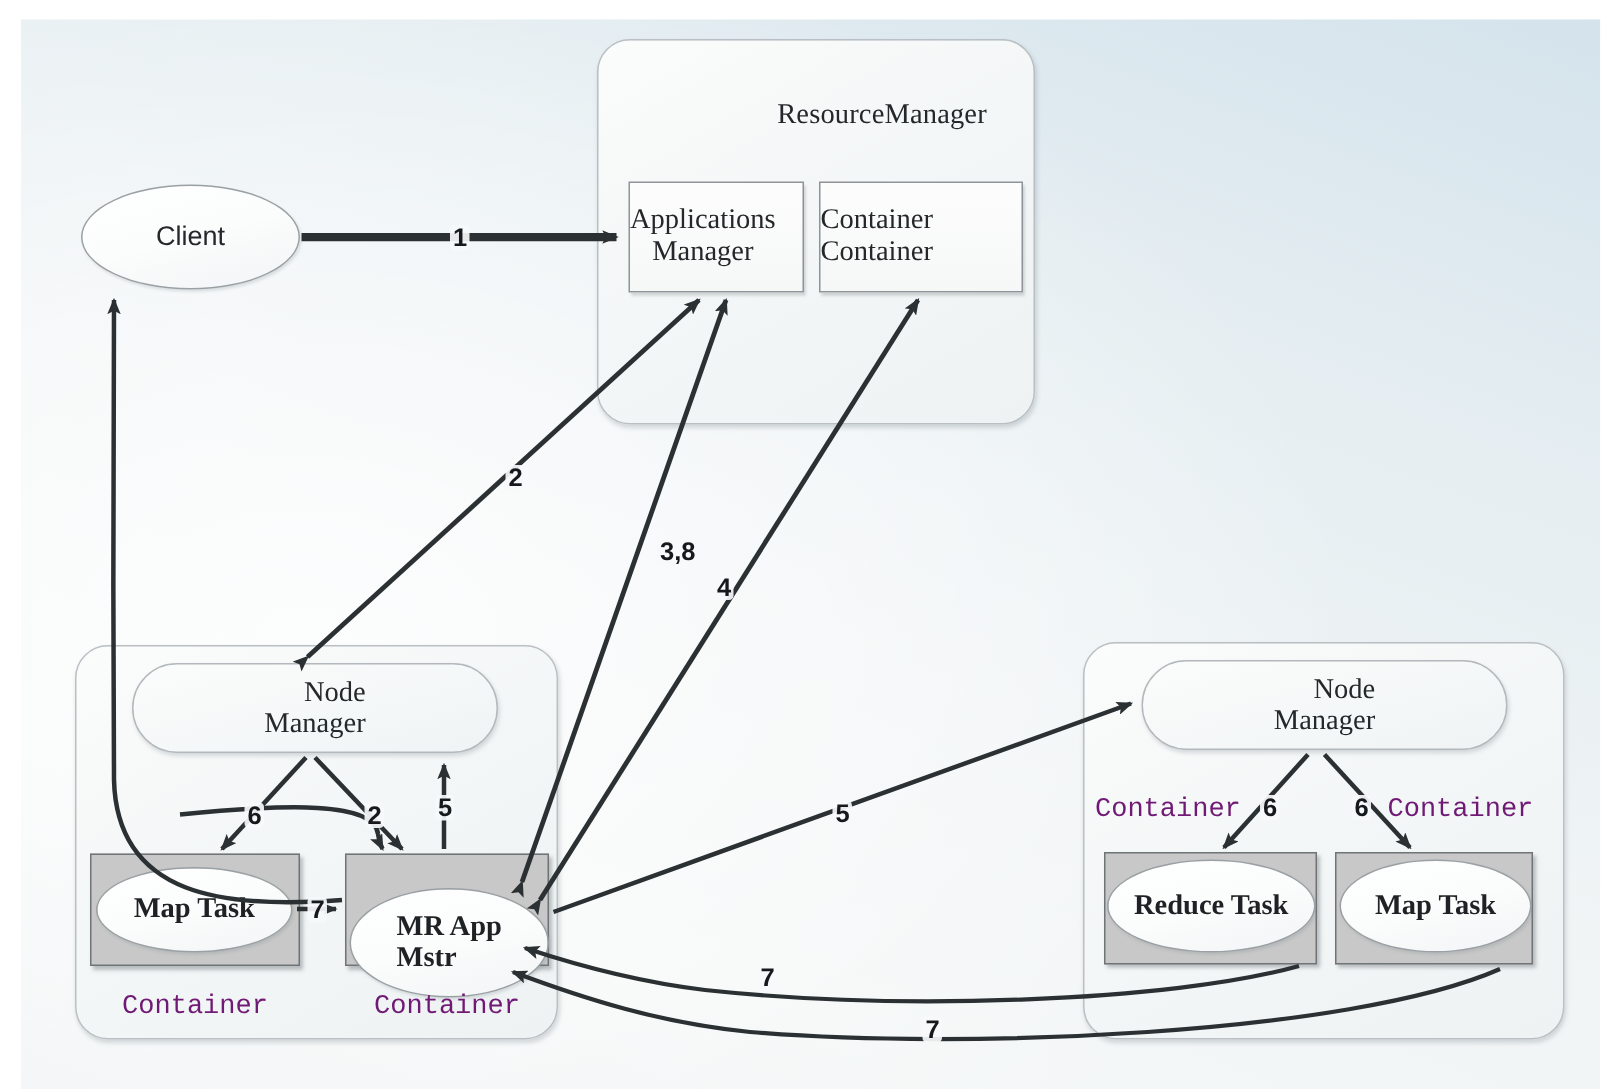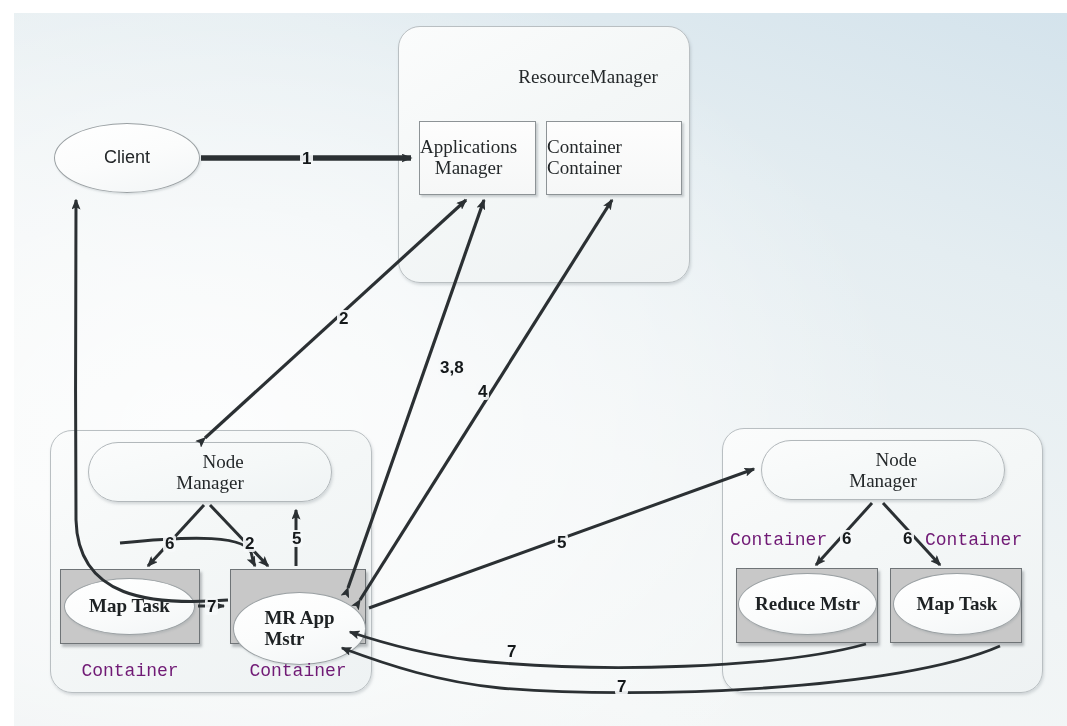--- a/index.html
+++ b/index.html
@@ -182,21 +182,21 @@
       <span class="node-text">Node</span><br>
       <span class="node-text">Manager</span>
     </span>
   </div>
 
   <div class="lbl container-text" style="left:730px; top:530px;">Container</div>
   <div class="lbl container-text" style="left:925px; top:530px;">Container</div>
 
   <div class="graybox" style="left:736px; top:568px; width:142px; height:75px;"></div>
   <div class="ellipse" style="left:738px; top:573px; width:139px; height:62px;">
-    <span class="task-text">Reduce Mstr</span>
+    <span class="task-text">Reduce Task</span>
   </div>
 
   <div class="graybox" style="left:890px; top:568px; width:132px; height:75px;"></div>
   <div class="ellipse" style="left:893px; top:573px; width:128px; height:62px;">
     <span class="task-text">Map Task</span>
   </div>
 
   <svg class="layer" viewBox="0 0 1067 726">
     <defs>
       <marker id="ah" markerWidth="11" markerHeight="9" refX="9.5" refY="4.5" orient="auto" markerUnits="userSpaceOnUse">

